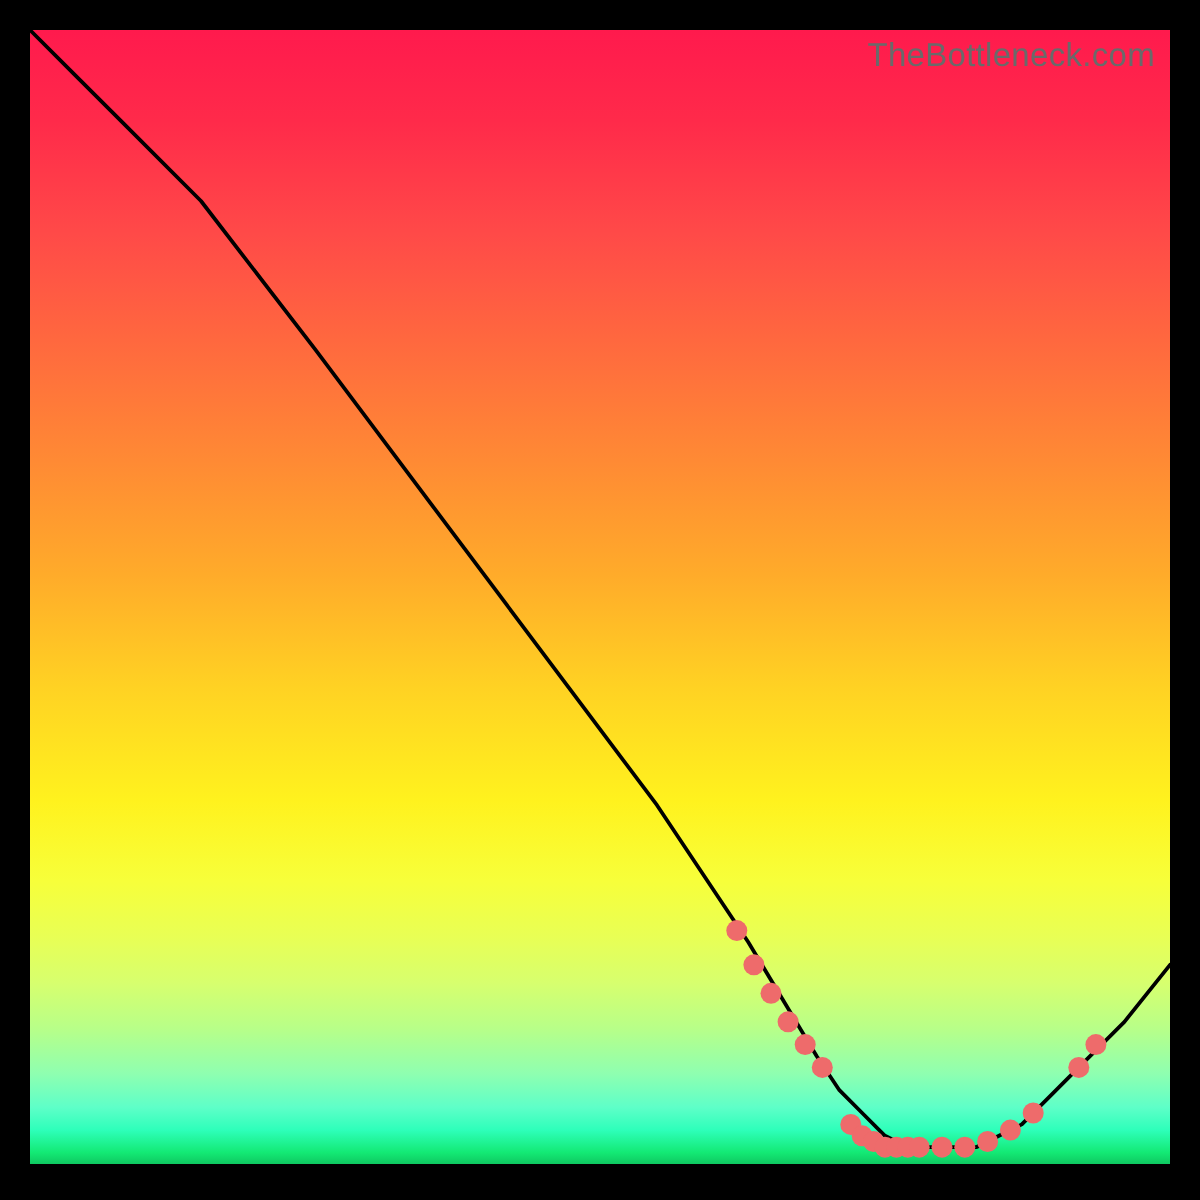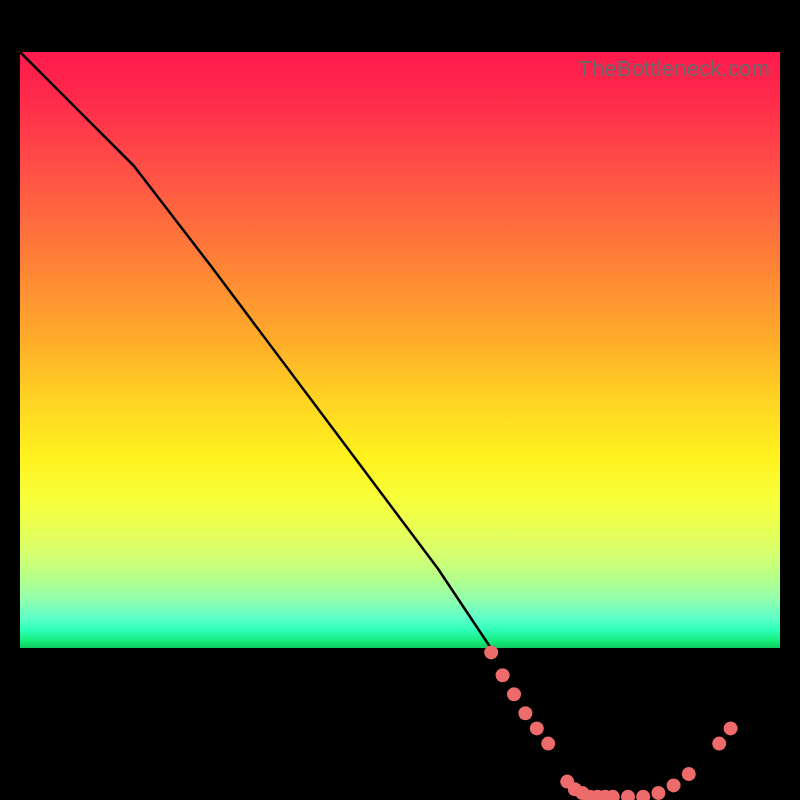--- a/index.html
+++ b/index.html
@@ -15,41 +15,40 @@
     position: relative;
     width: 800px;
     height: 800px;
     background: #000;
   }
   .plot-area {
     position: absolute;
     left: 20px;
     top: 20px;
     width: 760px;
-    height: 596px;
+    height: 756px;
     
     background: linear-gradient(to bottom,
       #ff1a4d 0%,
       #ff2a4a 8%,
       #ff4a48 18%,
       #ff6a3e 28%,
       #ff8a34 38%,
       #ffab2a 48%,
       #ffd223 58%,
       #fff21e 68%,
       #f7ff3a 75%,
       #e8ff55 80%,
       #d7ff6e 84%,
       #b8ff88 88%,
       #8fffb0 92%,
       #5effc8 95%,
       #2effba 97%,
       #13e974 99%,
       #0fc861 100%);
-    margin-top: 32px;
   }
   .watermark {
     position: absolute;
     top: 4px;
     right: 10px;
     font-size: 22px;
     font-weight: 500;
     color: #6a6a6a;
     letter-spacing: 0.2px;
     user-select: none;

